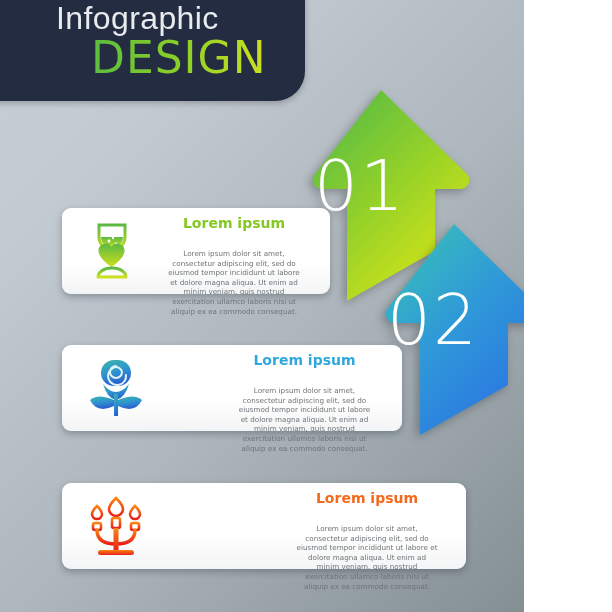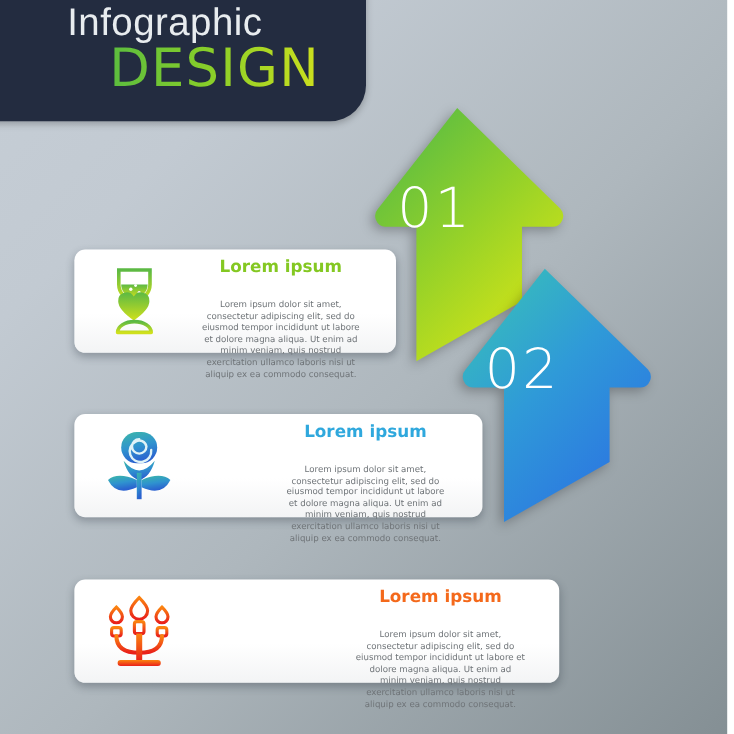--- a/index.html
+++ b/index.html
@@ -3,21 +3,21 @@
 <meta charset="utf-8">
 <style>
   html,body{margin:0;padding:0;}
   body{
     width:612px;height:612px;
     font-family:"Liberation Sans", sans-serif;
     overflow:hidden;
   }
   #stage{
     position:relative;
-    width:606px;height:612px;
+    width:524px;height:612px;
     background:linear-gradient(135deg,#c6ced6 0%,#c2cad2 22%,#aeb7bd 55%,#848f94 100%);
     overflow:hidden;
   }
 
   
   .header-panel{
     position:absolute;left:-10px;top:-12px;
     width:315px;height:113px;
     background:#232c40;
     border-bottom-right-radius:30px;
@@ -41,25 +41,25 @@
 
   
   .arrow{
     position:absolute;
     width:180px;height:215px;
     filter:drop-shadow(-3px 3px 5px rgba(0,0,0,.28));
   }
   .arrow svg{display:block;width:100%;height:100%;}
   .arrow .num{
     position:absolute;
-    font-size:46px;font-weight:300;
+    font-size:69px;font-weight:300;
     color:#ffffff;
     font-family:"DejaVu Sans", sans-serif;
     letter-spacing:2px;
-    left:36px;top:58px;
+    left:19px;top:58px;
     pointer-events:none;
   }
   #arrow1{left:295px;top:88px;}
   #arrow2{left:368px;top:222px;}
   #arrow3{left:432px;top:358px;}
 
   
   .card{
     position:absolute;
     height:86px;

